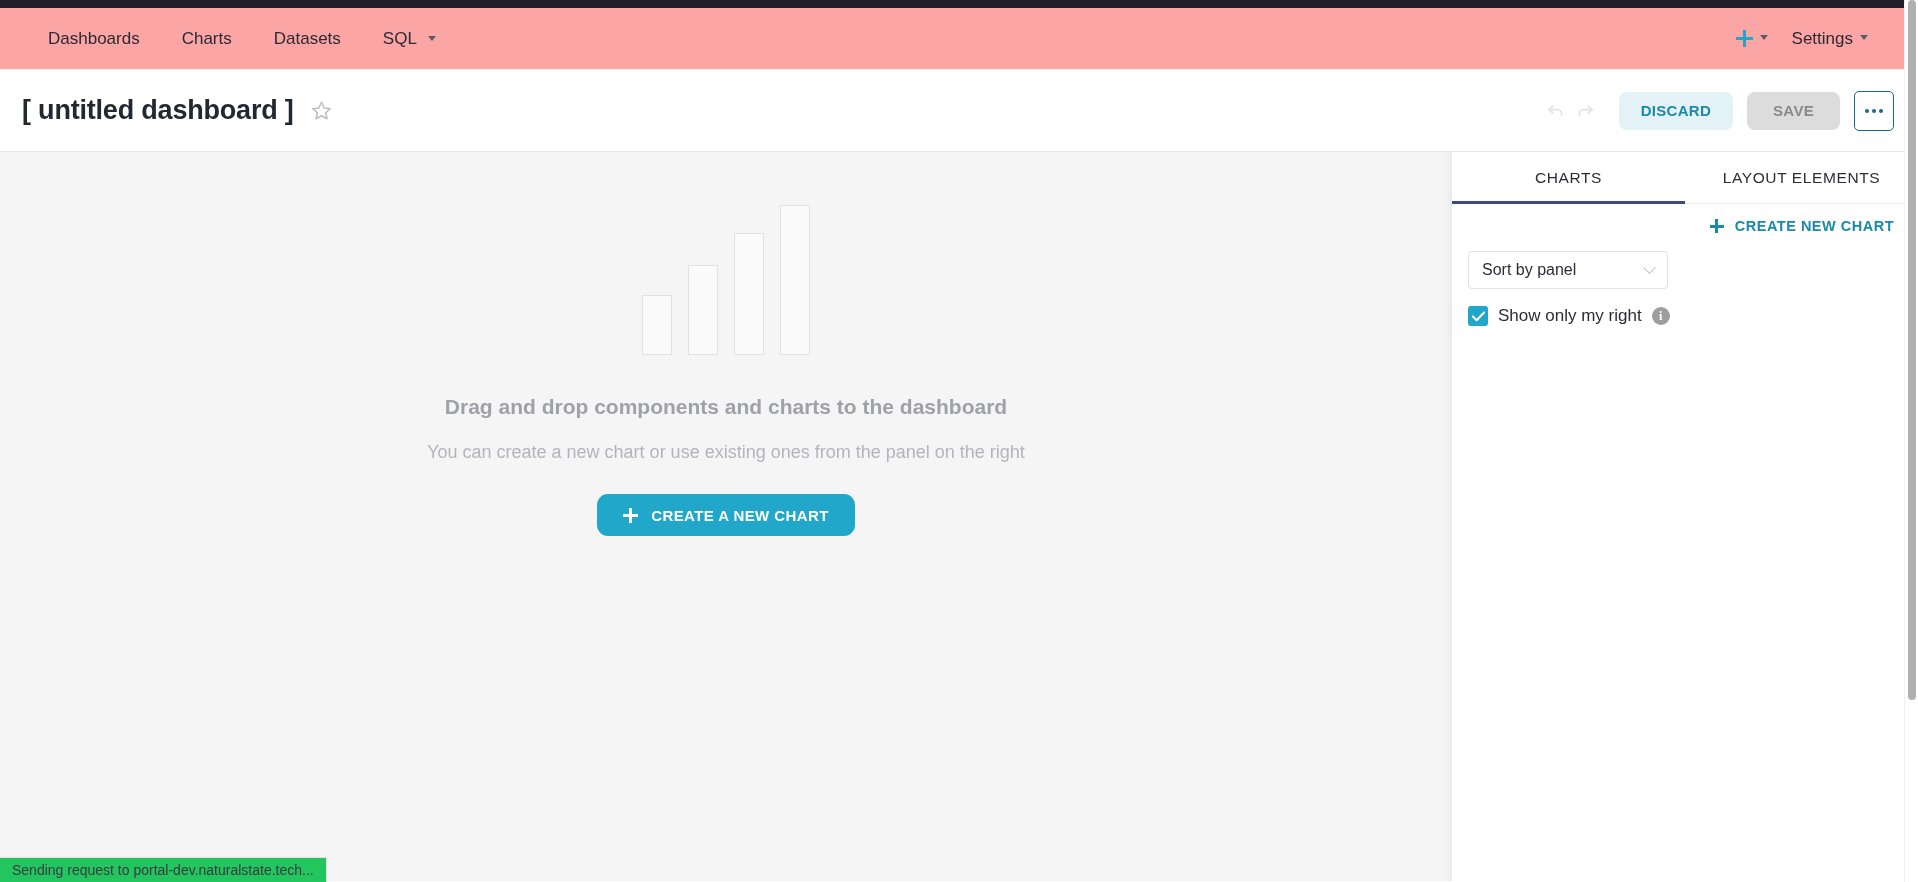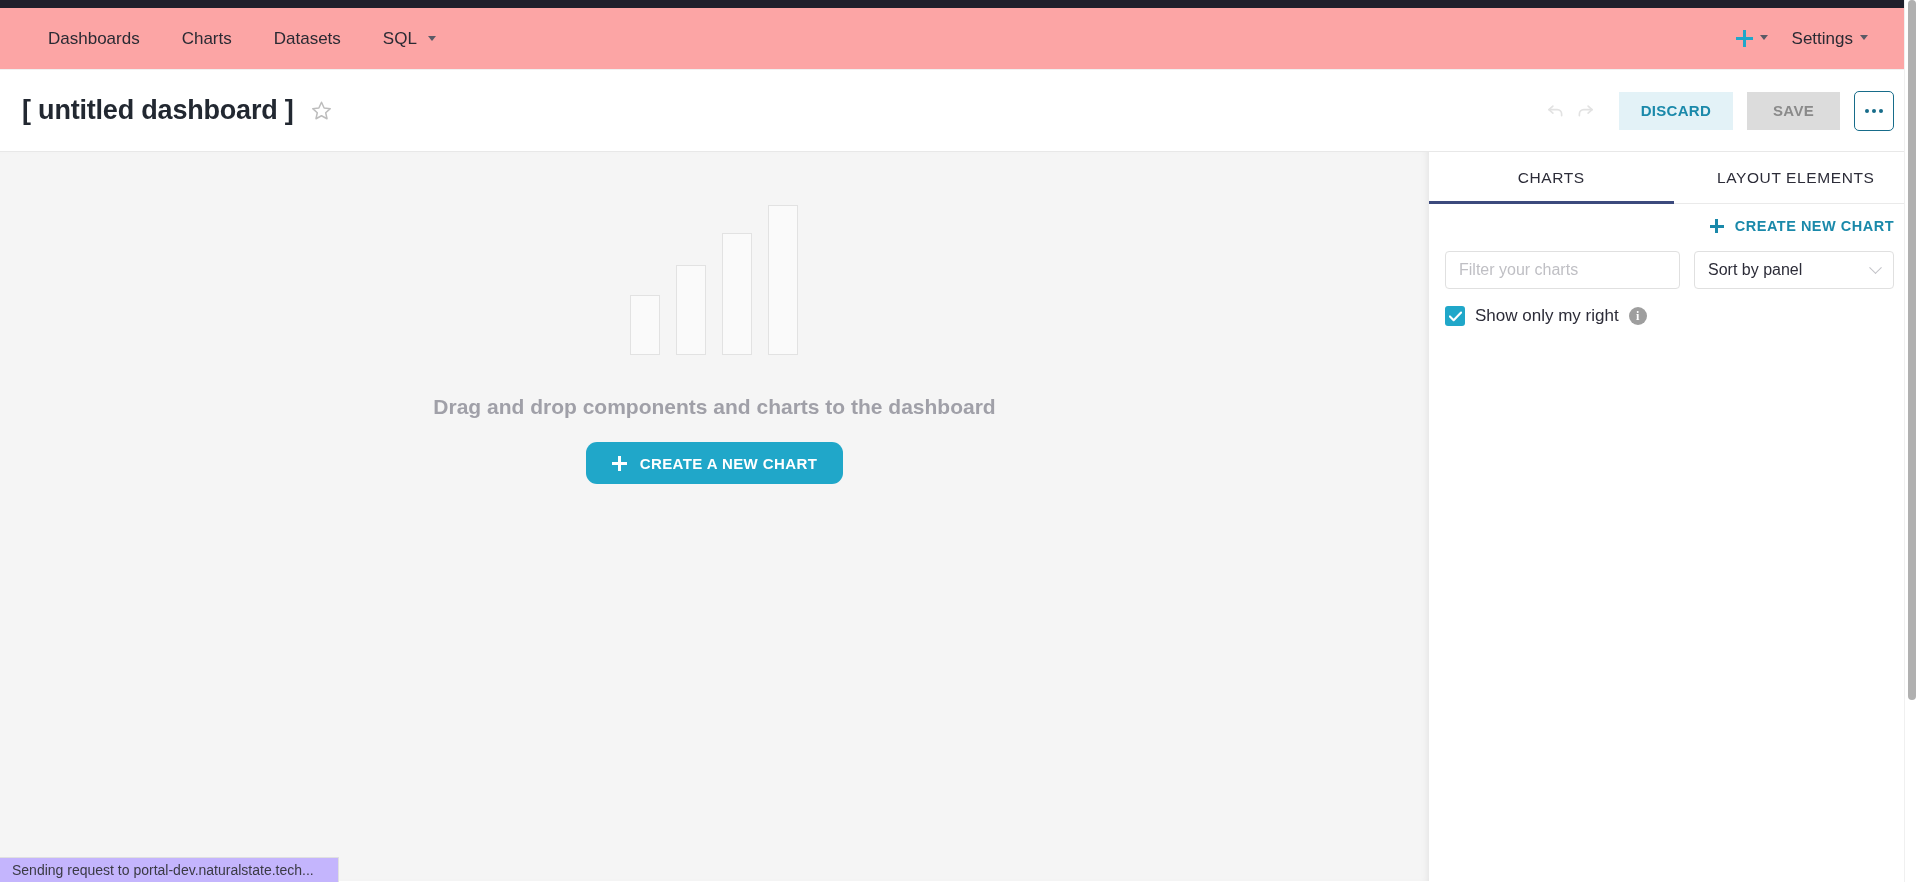--- a/index.html
+++ b/index.html
@@ -102,21 +102,21 @@
     align-items: center;
     gap: 0;
   }
   .icon-btn {
     width: 30px; height: 30px;
     display: flex; align-items: center; justify-content: center;
     cursor: default;
   }
   .btn {
     height: 38px;
-    border-radius: 0;
+    border-radius: 8px;
     font-size: 15px;
     font-weight: bold;
     letter-spacing: 0.3px;
     display: flex;
     align-items: center;
     justify-content: center;
     cursor: pointer;
     border: none;
     font-family: "Liberation Sans", sans-serif;
   }
@@ -363,27 +363,27 @@
     background: #b0b0b0;
     border-radius: 4px;
   }
 
   
   .status-bar {
     position: absolute;
     left: 0;
     bottom: 0;
     height: 25px;
-    background: #c4b5fd;
+    background: #22c55e;
     border: 1px solid #e0e0e0;
     border-left: none;
     border-bottom: none;
     display: flex;
     align-items: center;
-    padding: 0 24px 0 12px;
+    padding: 0 12px 0 12px;
     font-size: 14px;
     color: #3a3a44;
     white-space: nowrap;
     z-index: 20;
   }
 </style>
 </head>
 <body>
 
 <div class="top-strip"></div>
@@ -452,20 +452,21 @@
 
   <div class="canvas">
     <div class="empty-wrap">
       <div class="bars">
         <div class="bar" style="height:60px"></div>
         <div class="bar" style="height:90px"></div>
         <div class="bar" style="height:122px"></div>
         <div class="bar" style="height:150px"></div>
       </div>
       <div class="empty-title">Drag and drop components and charts to the dashboard</div>
+      <div class="empty-sub">You can create a new chart or use existing ones from the panel on the right</div>
       <button class="cta-btn">
         <span class="cta-plus"></span>
         <span>CREATE A NEW CHART</span>
       </button>
     </div>
   </div>
 
   <div class="panel">
     <div class="panel-tabs">
       <div class="ptab active">
@@ -477,21 +478,20 @@
     </div>
 
     <div class="panel-create">
       <div class="create-link">
         <span class="create-plus"></span>
         <span>CREATE NEW CHART</span>
       </div>
     </div>
 
     <div class="panel-controls">
-      <input class="filter-input" type="text" placeholder="Filter your charts" style="">
       <div class="sort-select">
         <span>Sort by panel</span>
         <span class="sort-chevron"></span>
       </div>
     </div>
 
     <div class="panel-check-row">
       <div class="checkbox">
         <svg width="13" height="11" viewBox="0 0 14 11" fill="none" stroke="#ffffff" stroke-width="2.3" stroke-linecap="round" stroke-linejoin="round">
           <polyline points="1,5.5 5,9.5 13,1.3"></polyline>

